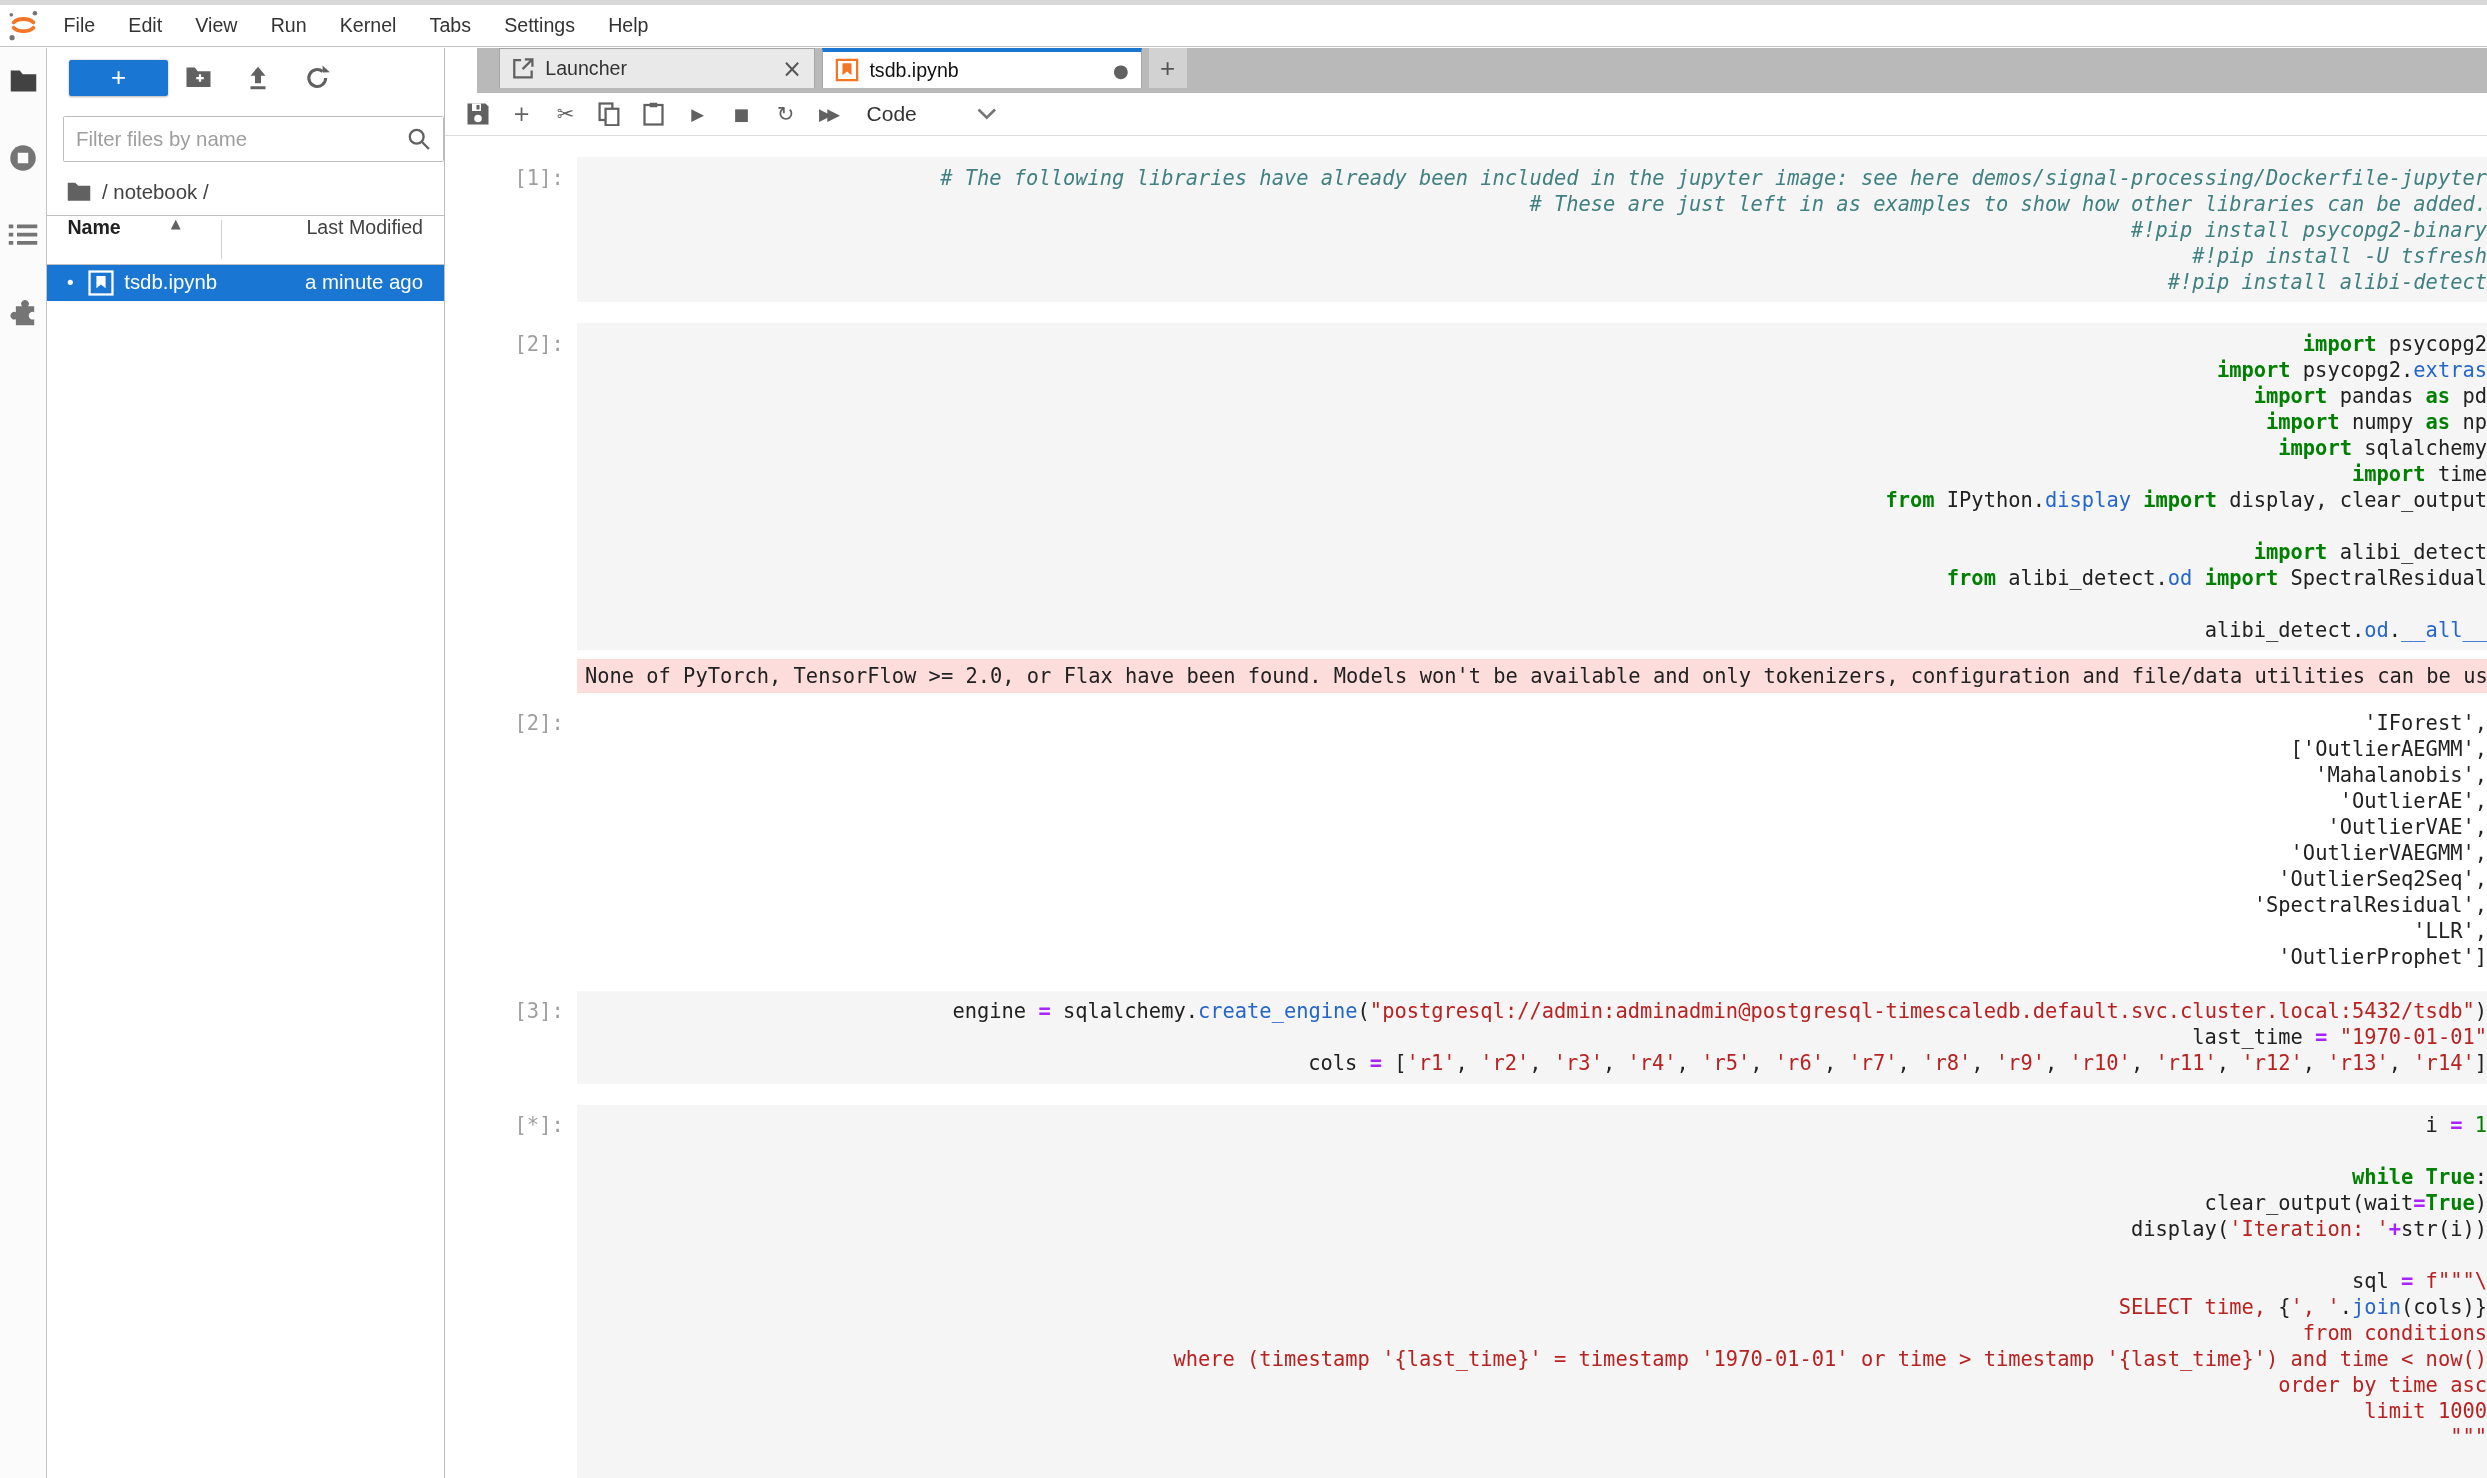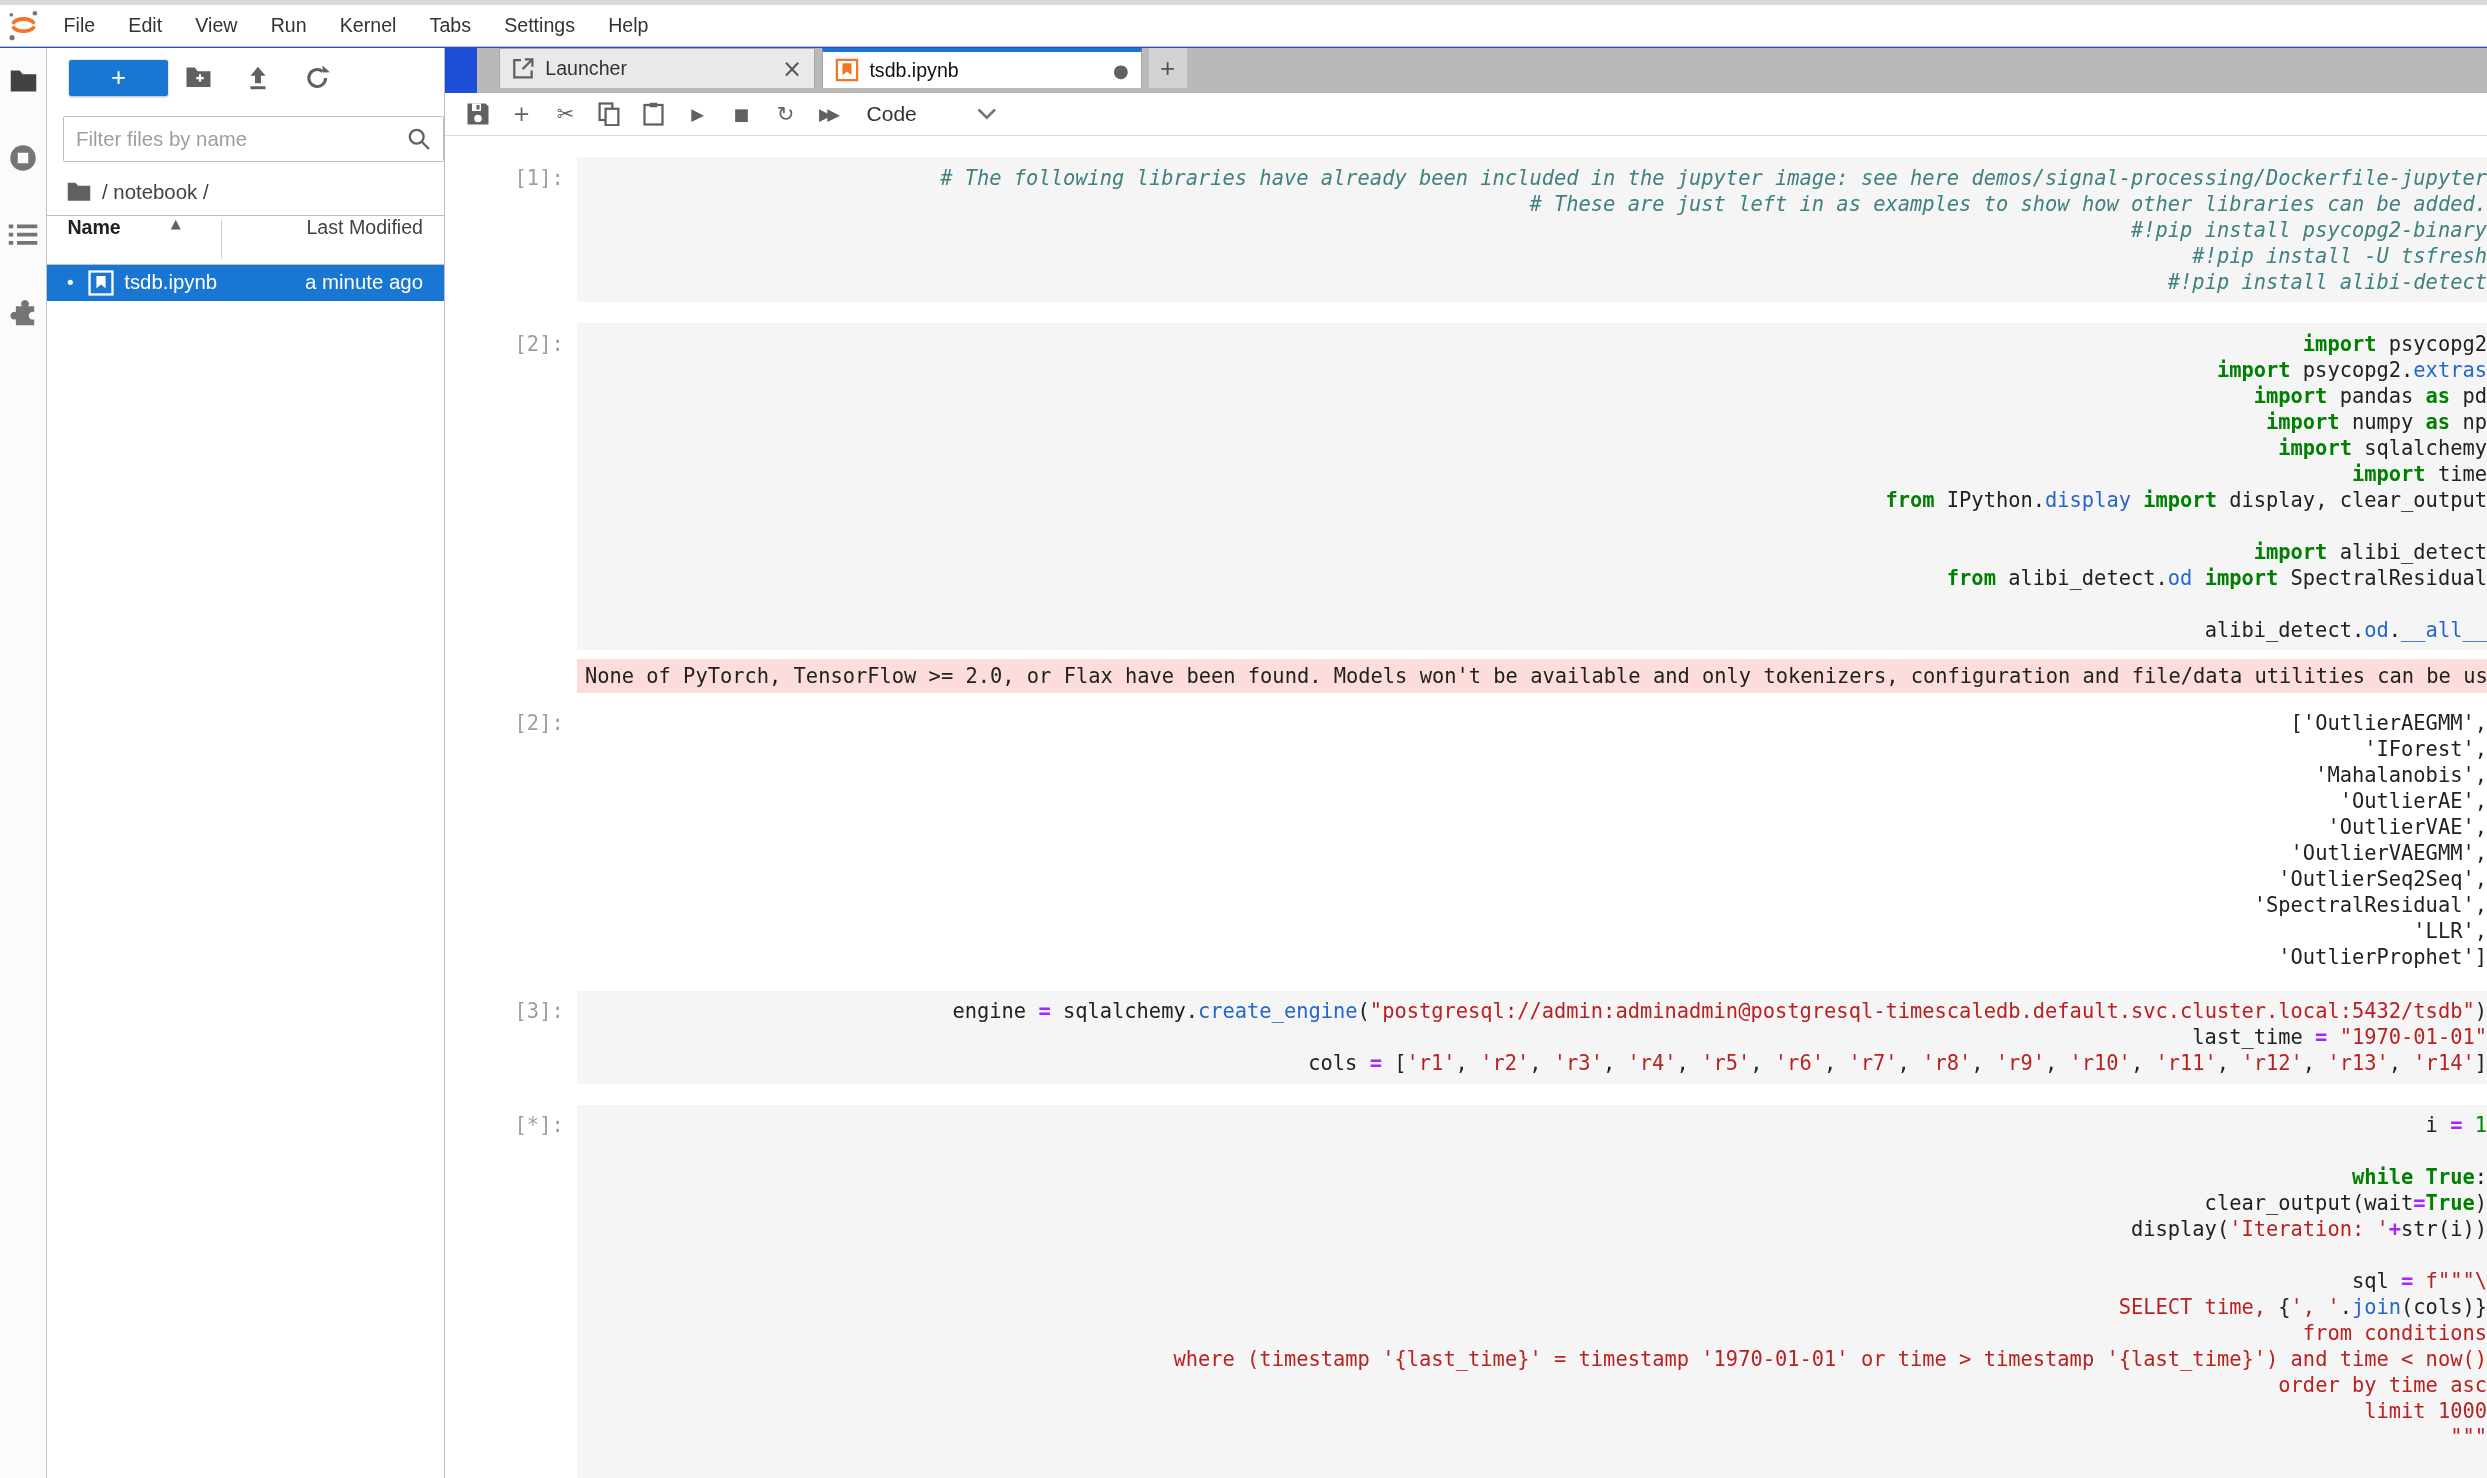--- a/index.html
+++ b/index.html
@@ -1,19 +1,19 @@
 <!DOCTYPE html>
 <html style="font-size:12px"><head>
 <meta charset="utf-8">
 <style>
   * { box-sizing: border-box; }
   html,body { margin:0; padding:0; background:#888; }
   #app {
     position:relative; width:2487px; height:1478px; overflow:hidden;
-    background:#1d4ed8; font-family:"Liberation Sans", sans-serif; color:#333;
+    background:#ffffff; font-family:"Liberation Sans", sans-serif; color:#333;
   }
   
   #top-strip { height:4.5px; background:#d8d8d8; }
   #menubar {
     height:42px; background:#fff; border-bottom:0.8px solid #c2c2c2;
     display:flex; align-items:center;
   }
   #logo { width:47px; display:flex; justify-content:center; align-items:center; }
   .menu-item { padding:0 16.6px; font-size:19.6px; color:#333; cursor:default; }
   
@@ -327,22 +327,22 @@
             </div>
             <div class="cellrow outrow">
               <div class="prompt"></div>
               <div class="stderr">
                 <pre class="cline">None of PyTorch, TensorFlow &gt;= 2.0, or Flax have been found. Models won't be available and only tokenizers, configuration and file/data utilities can be used.</pre>
               </div>
             </div>
             <div class="cellrow outrow">
               <div class="prompt">[2]:</div>
               <div class="result">
+                <pre class="cline"> 'IForest',</pre>
                 <pre class="cline">['OutlierAEGMM',</pre>
-                <pre class="cline"> 'IForest',</pre>
                 <pre class="cline"> 'Mahalanobis',</pre>
                 <pre class="cline"> 'OutlierAE',</pre>
                 <pre class="cline"> 'OutlierVAE',</pre>
                 <pre class="cline"> 'OutlierVAEGMM',</pre>
                 <pre class="cline"> 'OutlierSeq2Seq',</pre>
                 <pre class="cline"> 'SpectralResidual',</pre>
                 <pre class="cline"> 'LLR',</pre>
                 <pre class="cline"> 'OutlierProphet']</pre>
               </div>
             </div>

